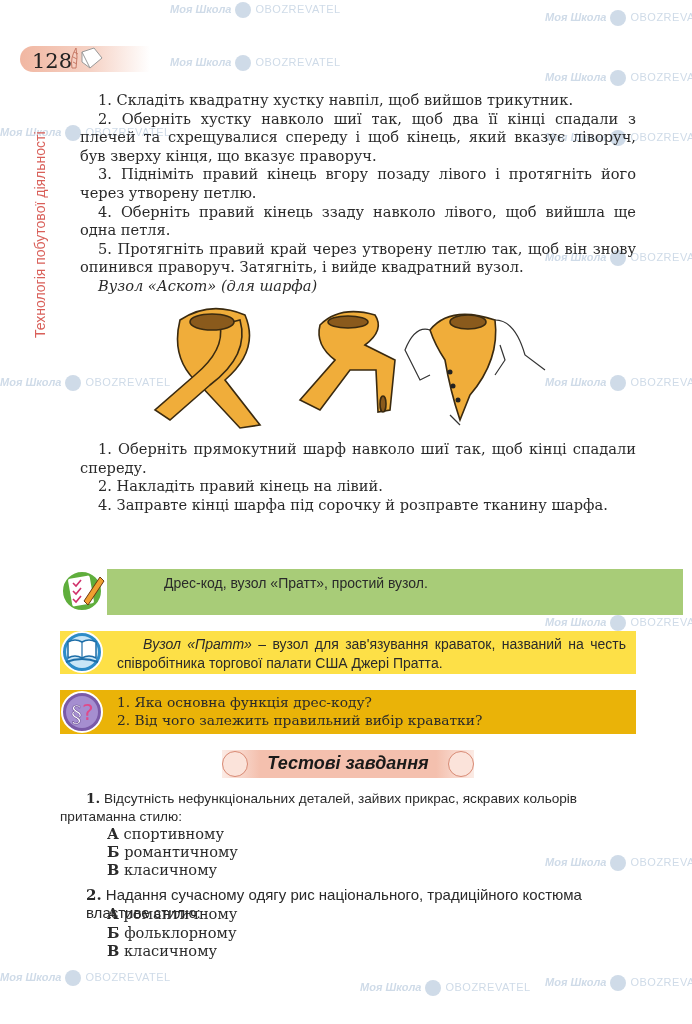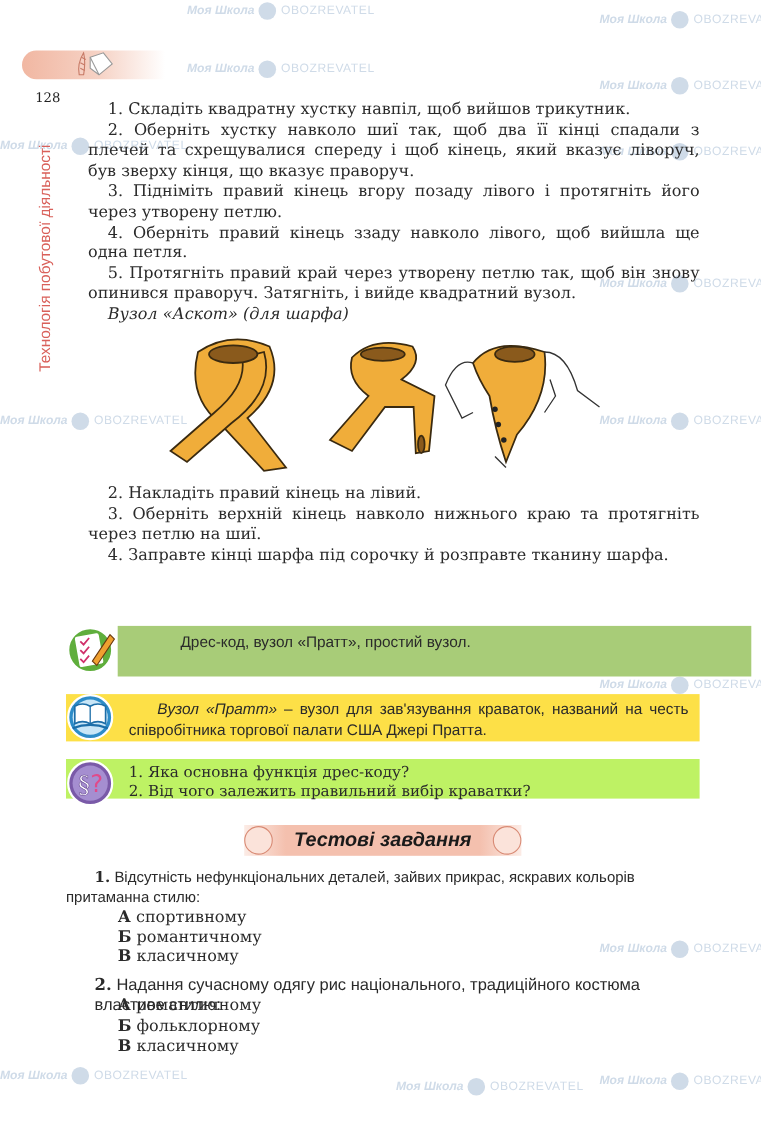--- a/index.html
+++ b/index.html
@@ -9,40 +9,40 @@
   }
   .wm { position: absolute; font-family: "Liberation Sans", sans-serif; font-size: 11px; color: #cfdbe8; font-style: italic; font-weight: bold; white-space: nowrap; pointer-events: none; z-index: 0; }
   .wm .circ { display: inline-block; width: 16px; height: 16px; border-radius: 50%; background: #cfdbe8; vertical-align: middle; margin: 0 4px; }
   .wm .ob { font-style: normal; font-weight: normal; letter-spacing: 0.5px; }
 
   .page-num-band {
     position: absolute; left: 20px; top: 46px; width: 130px; height: 26px;
     background: linear-gradient(90deg, #f1b7a2 0%, #f6d3c6 55%, rgba(255,255,255,0) 100%);
     border-radius: 13px 0 0 13px;
   }
-  .page-num { position: absolute; left: 32px; top: 49px; font-size: 12px; font-family: "DejaVu Serif", serif; color: #222; z-index: 2; margin-top: 33px; }
+  .page-num { position: absolute; left: 32px; top: 49px; font-size: 21px; font-family: "DejaVu Serif", serif; color: #222; z-index: 2; }
   .page-deco { position: absolute; left: 66px; top: 44px; width: 40px; height: 28px; z-index: 2; }
 
   .side-title {
     position: absolute; left: 32px; top: 338px; transform-origin: left top; transform: rotate(-90deg);
     font-family: "Liberation Sans", sans-serif; font-size: 14px; color: #d9605a; white-space: nowrap; z-index: 2;
   }
 
   .text { position: absolute; left: 80px; width: 556px; font-size: 14.6px; line-height: 18.6px; z-index: 2; text-align: justify; }
   .p { margin: 0; }
   .ind { text-indent: 18px; }
   .ital { font-style: italic; }
   .last { text-align-last: left; }
 
   .illus { position: absolute; left: 150px; top: 300px; width: 410px; height: 130px; z-index: 2; }
 
   .box { position: absolute; left: 60px; width: 576px; z-index: 2; font-family: "Liberation Sans", sans-serif; font-size: 14px; }
   .box.green { top: 569px; height: 46px; background: #a8cc78; margin-left: 47px; }
   .box.blue { top: 631px; height: 43px; background: #fde047; }
-  .box.purple { top: 690px; height: 36px; background: #bef264; }
+  .box.purple { top: 690px; height: 44px; background: #eab308; }
   .box .content { position: absolute; left: 57px; right: 10px; }
   .box-icon { position: absolute; left: 60px; width: 48px; height: 48px; z-index: 3; }
 
   .tests-banner {
     position: absolute; left: 222px; top: 750px; width: 252px; height: 28px; z-index: 2;
     background: linear-gradient(90deg, rgba(244,190,170,0.3) 0%, #f4c0ae 15%, #f4c0ae 85%, rgba(244,190,170,0.3) 100%);
   }
   .tests-banner .label { position: absolute; left: 0; right: 0; top: 3px; text-align: center; font-family: "Liberation Sans", sans-serif; font-size: 18px; font-style: italic; font-weight: bold; color: #1a1a1a; }
   .tests-banner .arr { position: absolute; top: 1px; width: 24px; height: 24px; border-radius: 50%; border: 1.5px solid #d88a74; background: #fbe3da; }
 
@@ -112,22 +112,22 @@
     <path d="M300 115 L310 125"></path>
   </g>
   <g fill="#222">
     <circle cx="300" cy="72" r="2.5"></circle>
       <circle cx="303" cy="86" r="2.5"></circle>
       <circle cx="308" cy="100" r="2.5"></circle>
   </g>
 </svg>
 
 <div class="text" style="top:440px">
+  <p class="p ind last">1. Оберніть прямокутний шарф навколо шиї так, щоб кінці спадали спереду.</p>
   <p class="p ind">2. Накладіть правий кінець на лівий.</p>
-  <p class="p ind last">3. Оберніть верхній кінець навколо нижнього краю та протягніть через петлю на шиї.</p>
   <p class="p ind">4. Заправте кінці шарфа під сорочку й розправте тканину шарфа.</p>
 </div>
 
 <div class="box green">
   <div class="content" style="top:6px">Дрес-код, вузол «Пратт», простий вузол.</div>
 </div>
 <svg class="box-icon" style="top:567px" viewBox="0 0 48 48">
   <circle cx="22" cy="24" r="20" fill="#5fae3c" stroke="#fff" stroke-width="2"></circle>
   <rect x="10" y="10" width="22" height="28" rx="2" fill="#fff" transform="rotate(-10 21 24)"></rect>
   <path d="M13 16 l3 3 l5 -6 M13 24 l3 3 l5 -6 M13 32 l3 3 l5 -6" stroke="#d0306a" stroke-width="1.6" fill="none"></path>

